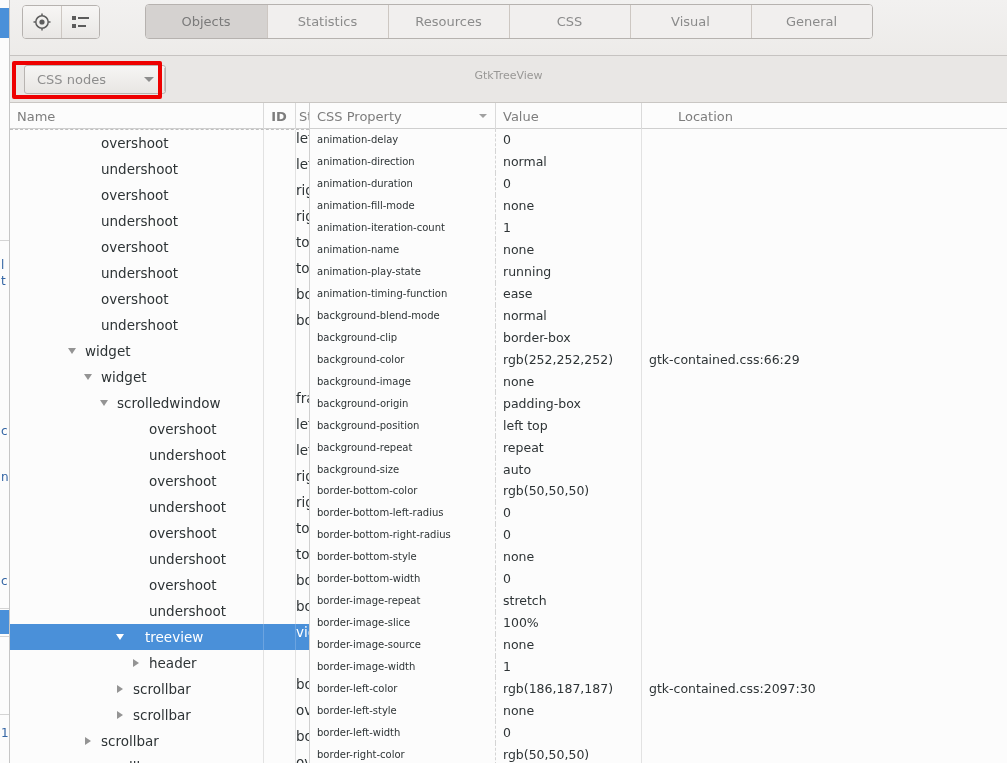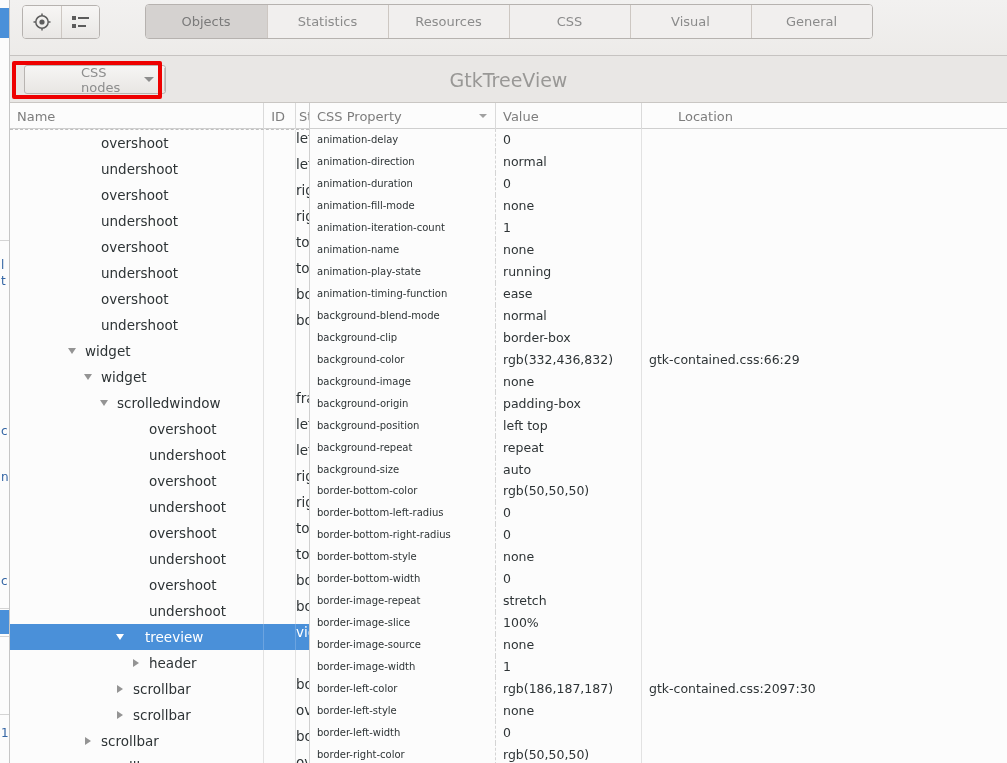--- a/index.html
+++ b/index.html
@@ -93,21 +93,20 @@
     border-bottom: 1px solid #c9c6c3;
   }
   #combo {
     position: absolute; left: 14px; top: 9px;
     width: 142px; height: 29px;
     background: linear-gradient(to bottom, #f6f5f4, #e8e6e3);
     border: 1px solid #b8b4b1;
     border-radius: 3px;
     display: flex; align-items: center;
     cursor: default;
-    padding-left: 44px;
   }
   #combo .combo-label {
     margin-left: 12px; font-size: 13px; color: #8d8d8d; flex: 1;
   }
   #combo .combo-arrow {
     margin-right: 11px;
     width: 0; height: 0;
     border-left: 5px solid transparent;
     border-right: 5px solid transparent;
     border-top: 5px solid #8d8d8d;
@@ -118,21 +117,21 @@
   }
   #redbox {
     position: absolute; left: 2px; top: 5px;
     width: 150px; height: 38px;
     border: 4px solid #ee0000;
     border-radius: 2px;
     pointer-events: none;
   }
   #subtitle {
     position: absolute; left: 0; right: 0; top: 13px;
-    text-align: center; font-size: 19px; color: #999896;
+    text-align: center; font-size: 11px; color: #999896;
   }
 
   
   #body { position: relative; height: 672px; display: flex; }
 
   
   #tree-pane {
     position: relative;
     width: 300px;
     background: #fcfcfc;
@@ -154,21 +153,21 @@
     cursor: default;
   }
   .th.sorted .sort-arrow {
     margin-left: auto; margin-right: 8px;
     width: 0; height: 0;
     border-left: 4px solid transparent;
     border-right: 4px solid transparent;
     border-top: 4px solid #a0a0a0;
   }
   #tree-pane .th-name { width: 255px; }
-  #tree-pane .th-id   { width: 32px; }
+  #tree-pane .th-id   { width: 32px; font-weight: bold; }
   #tree-pane .th-state{ width: 13px; border-right: none; padding-left: 3px; }
 
   .dashed-top {
     height: 1px;
     border-top: 1px dashed #bfbfbf;
     margin: 0;
   }
 
   .trow {
     display: flex; height: 26px; align-items: center;
@@ -604,21 +603,21 @@
             <div class="cval">normal</div>
             <div class="cloc"></div>
           </div>
           <div class="crow">
             <div class="cprop">background-clip</div>
             <div class="cval">border-box</div>
             <div class="cloc"></div>
           </div>
           <div class="crow">
             <div class="cprop">background-color</div>
-            <div class="cval">rgb(332,436,832)</div>
+            <div class="cval">rgb(252,252,252)</div>
             <div class="cloc">gtk-contained.css:66:29</div>
           </div>
           <div class="crow">
             <div class="cprop">background-image</div>
             <div class="cval">none</div>
             <div class="cloc"></div>
           </div>
           <div class="crow">
             <div class="cprop">background-origin</div>
             <div class="cval">padding-box</div>

